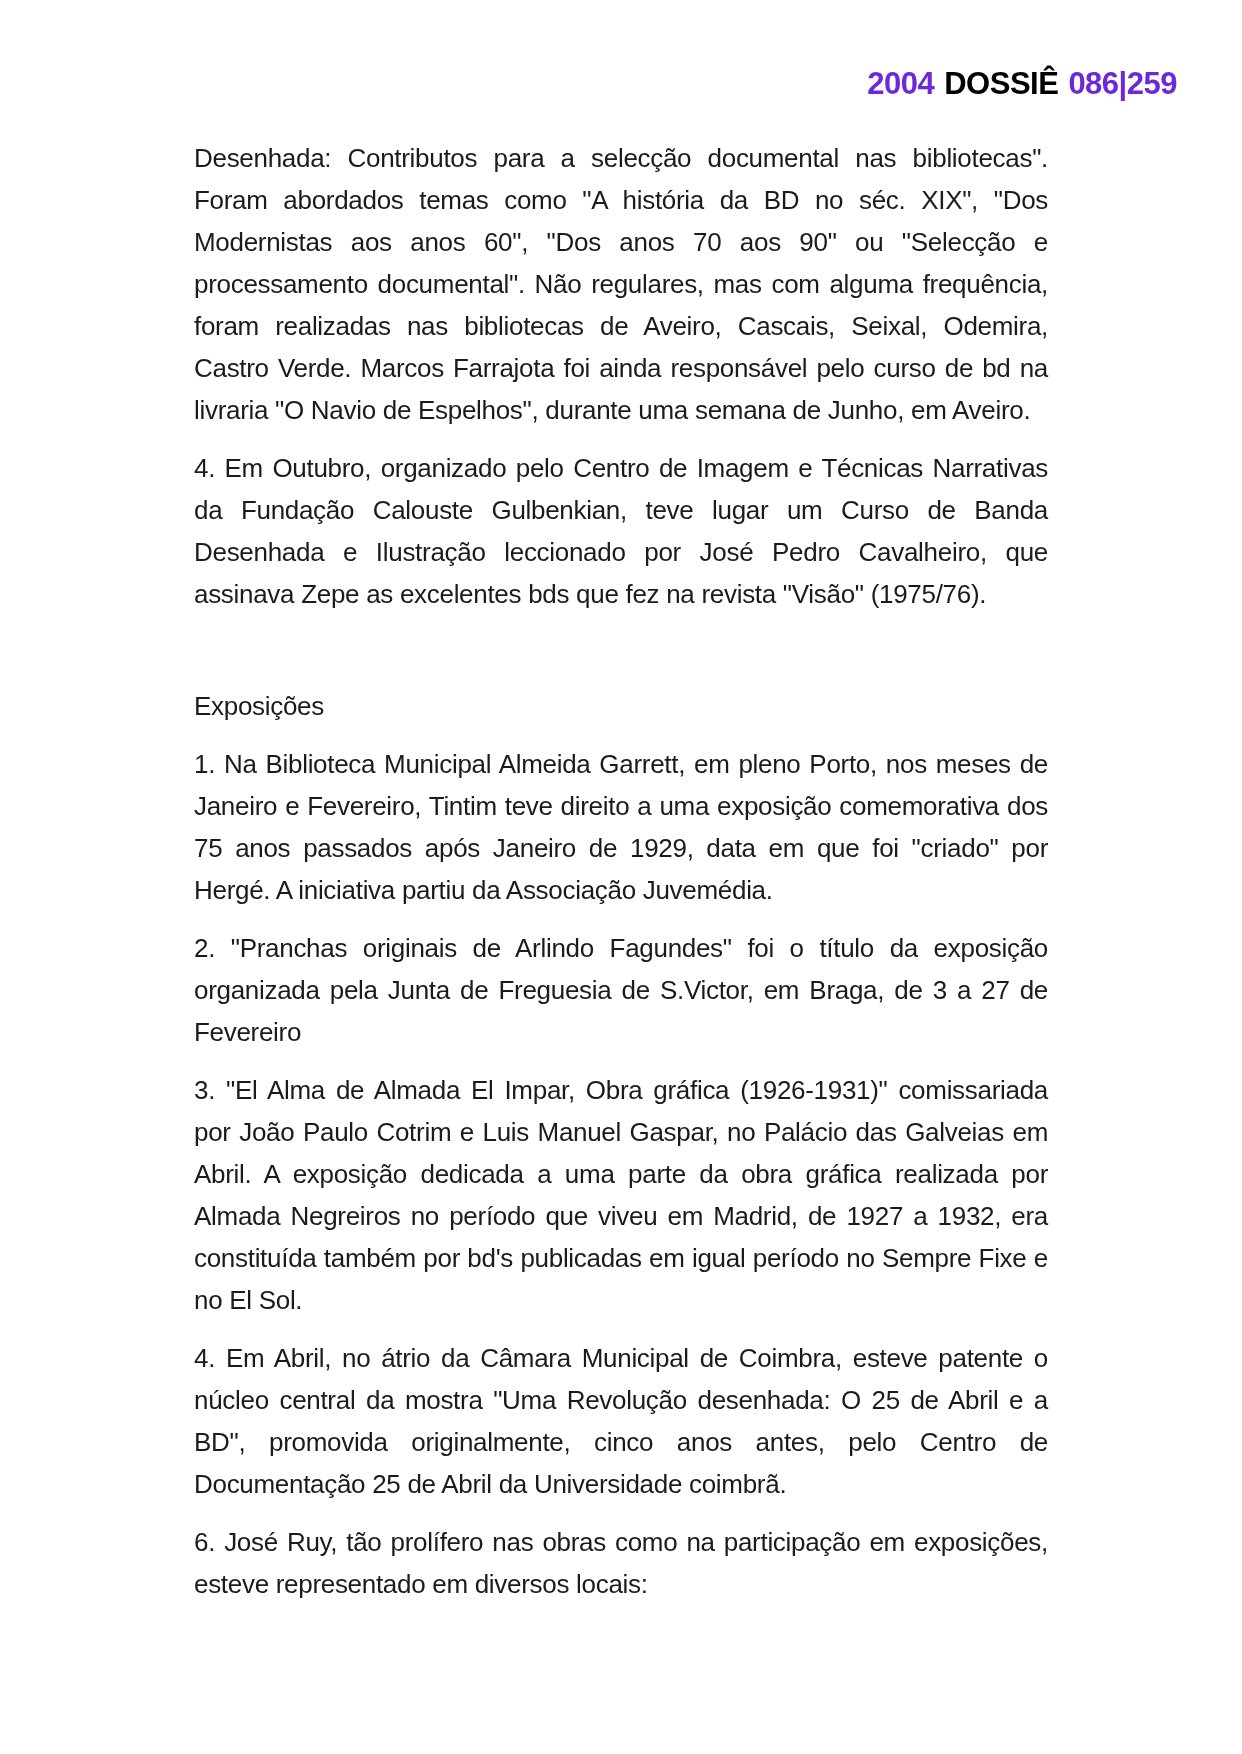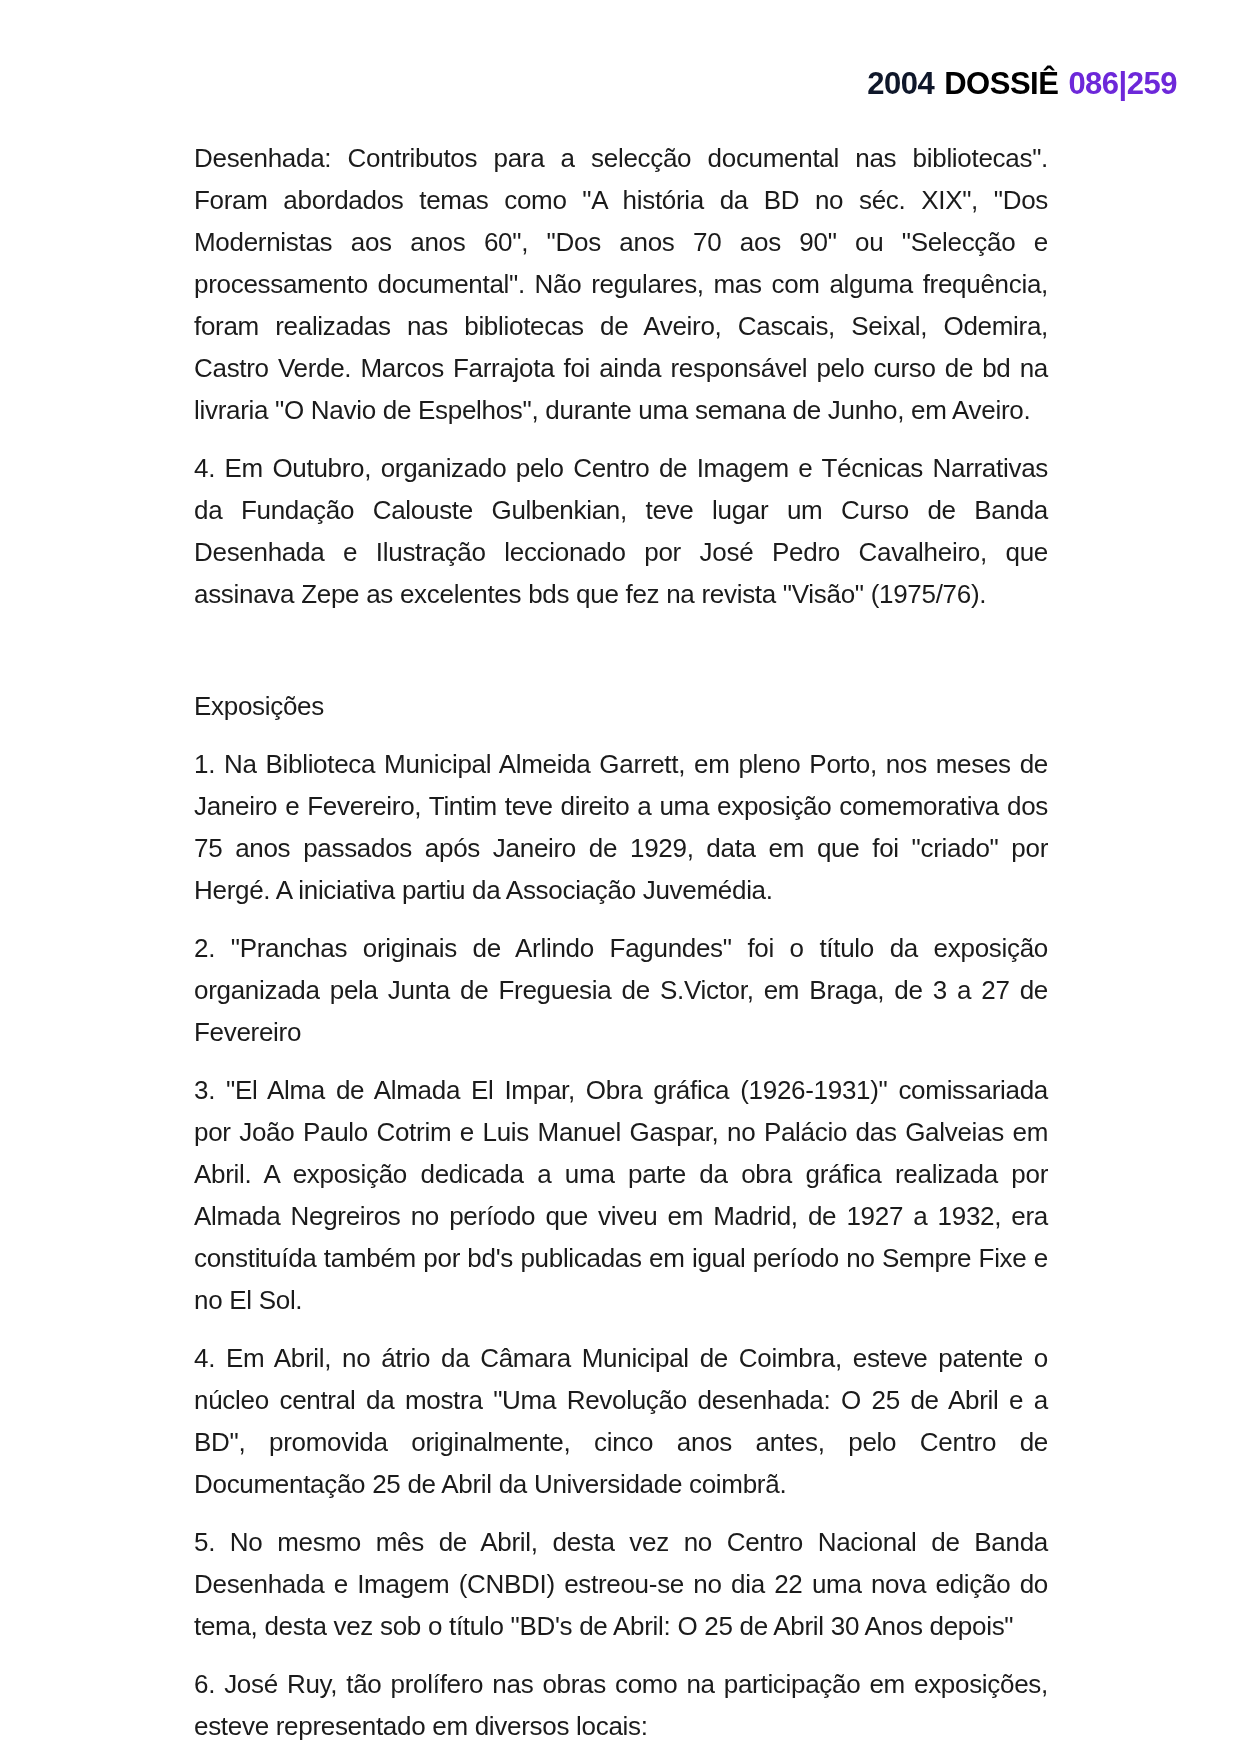--- a/index.html
+++ b/index.html
@@ -20,21 +20,21 @@
   .doc-header {
     position: absolute;
     top: 68px;
     right: 65px;
     font-weight: bold;
     font-size: 31px;
     line-height: 1;
     letter-spacing: -0.5px;
     white-space: nowrap;
   }
-  .doc-header .year   { color: #0f172a; }
+  .doc-header .year   { color: #6d28d9; }
   .doc-header .label  { color: #000000; margin-left: 10px; }
   .doc-header .pages  { color: #6d28d9; margin-left: 10px; }
   .content {
     position: absolute;
     left: 178px;
     top: 121px;
     width: 886px;
     font-size: 26px;
     line-height: 42px;
     letter-spacing: -0.3px;
@@ -61,17 +61,16 @@
   <div class="content">
     <p>Desenhada: Contributos para a selecção documental nas bibliotecas". Foram abordados temas como "A história da BD no séc. XIX", "Dos Modernistas aos anos 60", "Dos anos 70 aos 90" ou "Selecção e processamento documental". Não regulares, mas com alguma frequência, foram realizadas nas bibliotecas de Aveiro, Cascais, Seixal, Odemira, Castro Verde. Marcos Farrajota foi ainda responsável pelo curso de bd na livraria "O Navio de Espelhos", durante uma semana de Junho, em Aveiro.</p>
     <p>4. Em Outubro, organizado pelo Centro de Imagem e Técnicas Narrativas da Fundação Calouste Gulbenkian, teve lugar um Curso de Banda Desenhada e Ilustração leccionado por José Pedro Cavalheiro, que assinava Zepe as excelentes bds que fez na revista "Visão" (1975/76).</p>
 
     <p class="section-heading">Exposições</p>
 
     <p>1. Na Biblioteca Municipal Almeida Garrett, em pleno Porto, nos meses de Janeiro e Fevereiro, Tintim teve direito a uma exposição comemorativa dos 75 anos passados após Janeiro de 1929, data em que foi "criado" por Hergé. A iniciativa partiu da Associação Juvemédia.</p>
     <p>2. "Pranchas originais de Arlindo Fagundes" foi o título da exposição organizada pela Junta de Freguesia de S.Victor, em Braga, de 3 a 27 de Fevereiro</p>
     <p>3. "El Alma de Almada El Impar, Obra gráfica (1926-1931)" comissariada por João Paulo Cotrim e Luis Manuel Gaspar, no Palácio das Galveias em Abril. A exposição dedicada a uma parte da obra gráfica realizada por Almada Negreiros no período que viveu em Madrid, de 1927 a 1932, era constituída também por bd's publicadas em igual período no Sempre Fixe e no El Sol.</p>
     <p>4. Em Abril, no átrio da Câmara Municipal de Coimbra, esteve patente o núcleo central da mostra "Uma Revolução desenhada: O 25 de Abril e a BD", promovida originalmente, cinco anos antes, pelo Centro de Documentação 25 de Abril da Universidade coimbrã.</p>
-    <p>5. No mesmo mês de Abril, desta vez no Centro Nacional de Banda Desenhada e Imagem (CNBDI) estreou-se no dia 22 uma nova edição do tema, desta vez sob o título "BD's de Abril: O 25 de Abril 30 Anos depois"</p>
     <p>6. José Ruy, tão prolífero nas obras como na participação em exposições, esteve representado em diversos locais:</p>
   </div>
 
 </div>
 
 </body></html>

